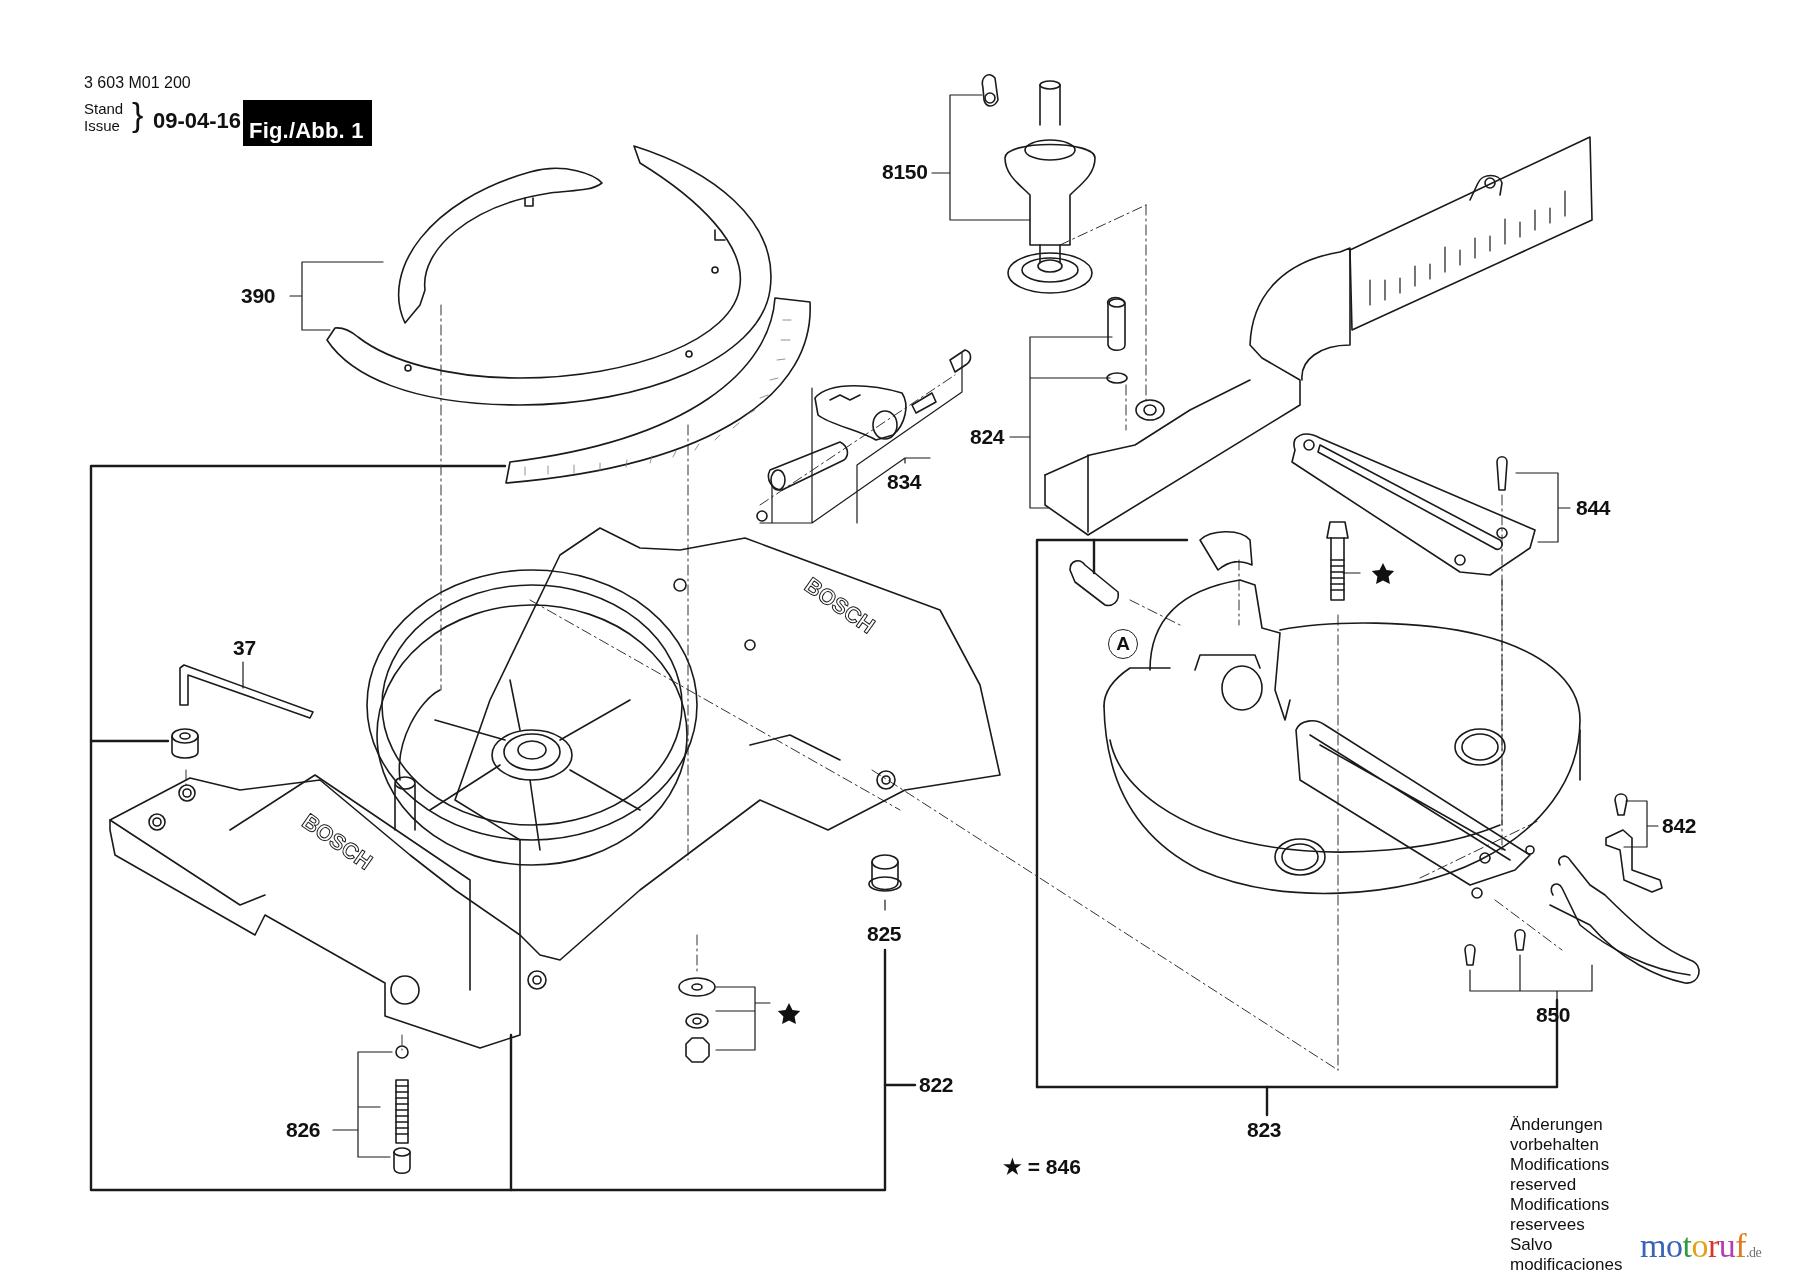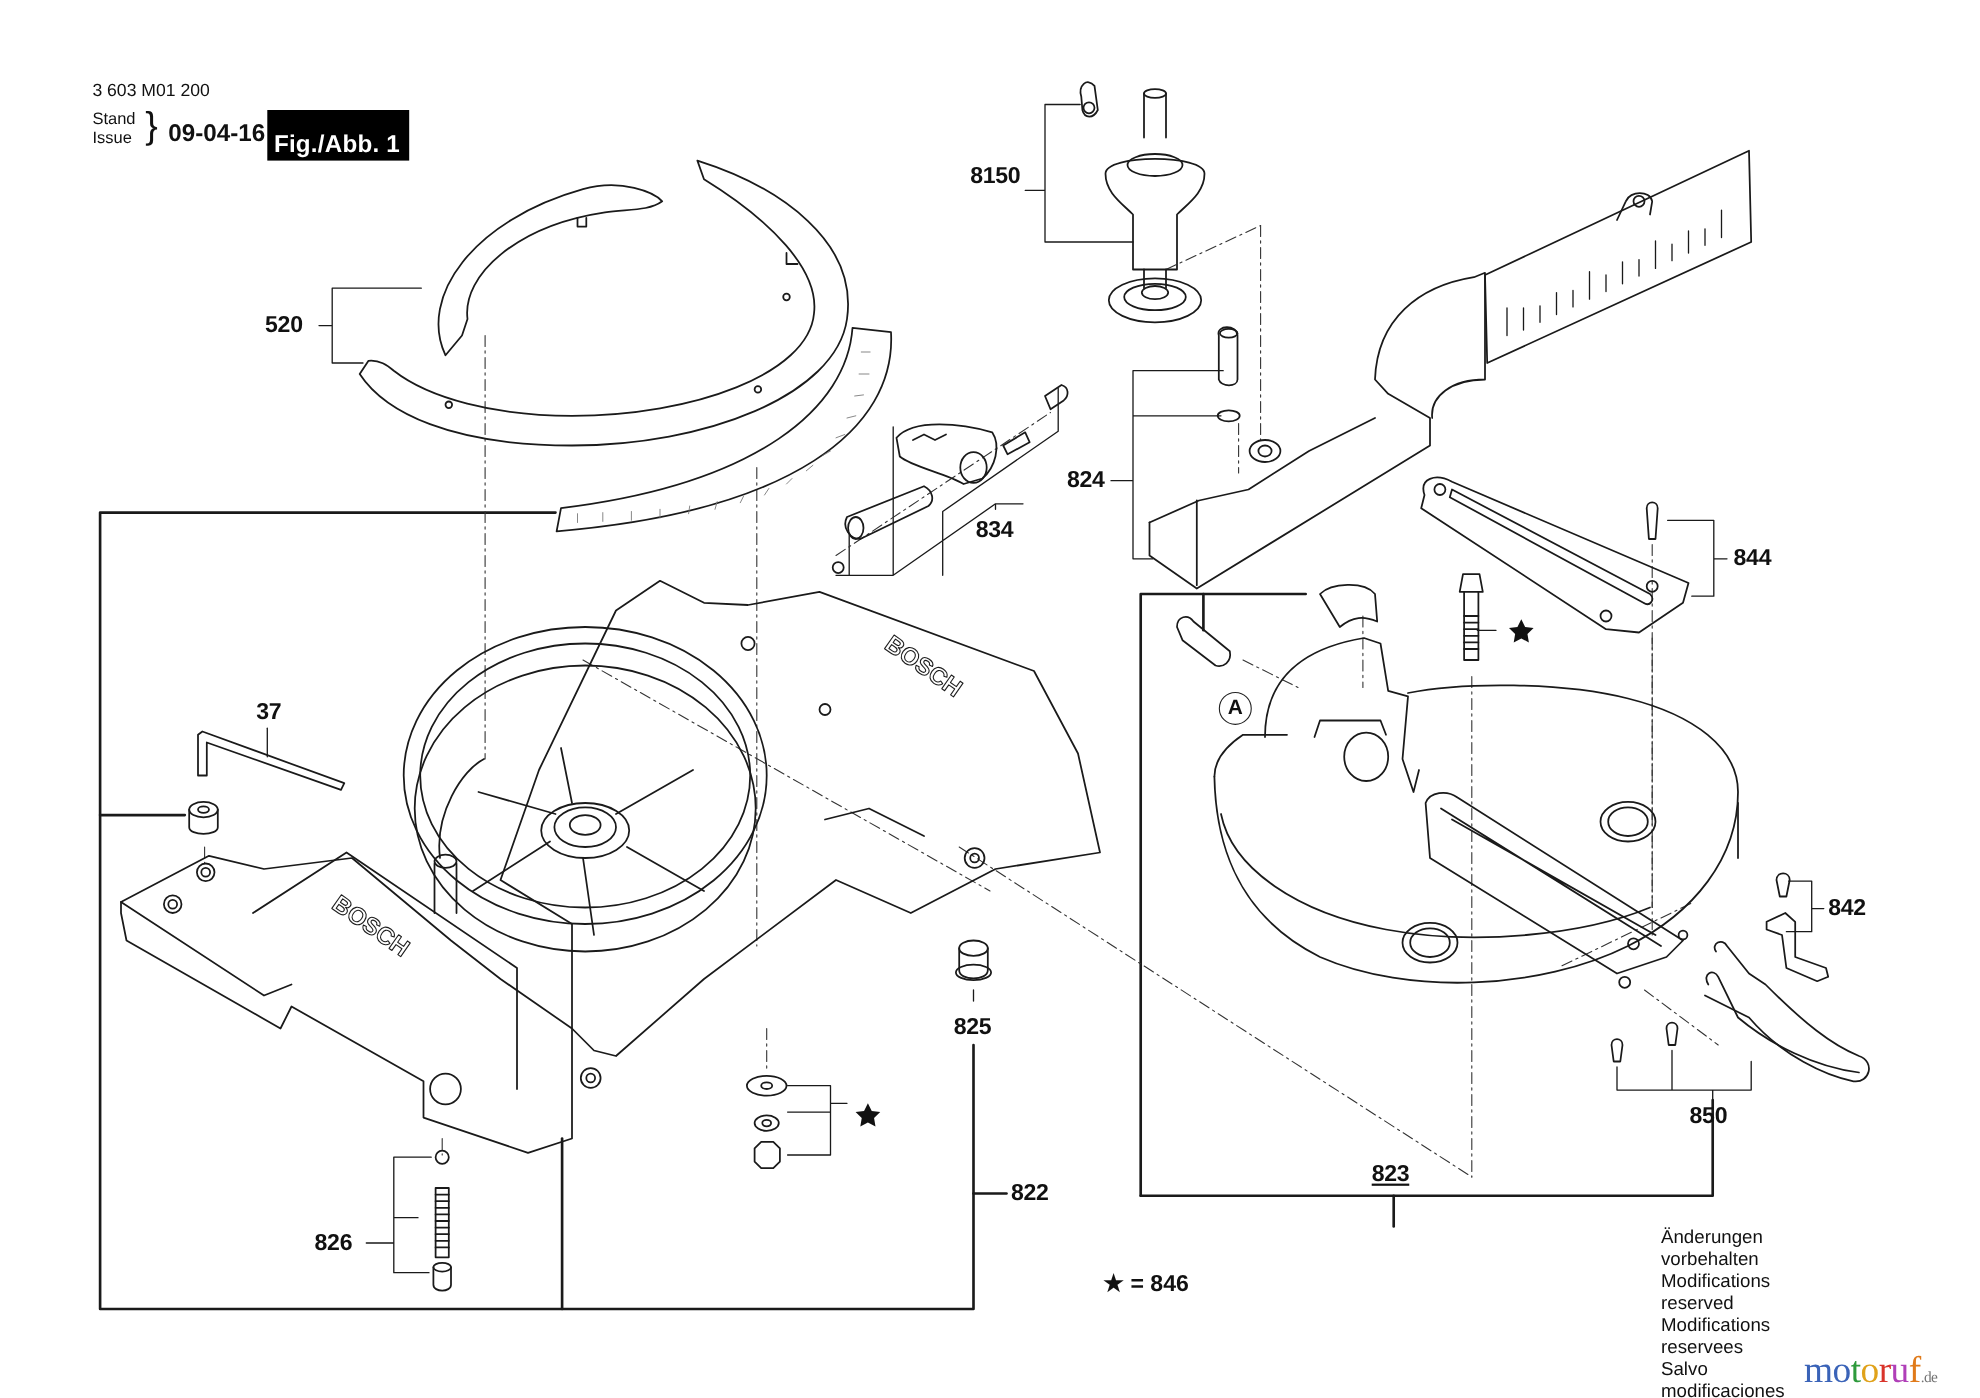--- a/index.html
+++ b/index.html
@@ -264,32 +264,32 @@
     </g>
 
     <g fill="#111" stroke="none">
       <path d="M 789 1003 l 3.5 7 l 7.7 1 l -5.6 5.4 l 1.3 7.6 l -6.9 -3.6 l -6.9 3.6 l 1.3 -7.6 l -5.6 -5.4 l 7.7 -1 Z"></path>
       <path d="M 1383 563 l 3.5 7 l 7.7 1 l -5.6 5.4 l 1.3 7.6 l -6.9 -3.6 l -6.9 3.6 l 1.3 -7.6 l -5.6 -5.4 l 7.7 -1 Z"></path>
     </g>
   </svg>
 
   <div class="callout-A">A</div>
 
-  <div class="lbl" style="left:241px; top:284px;">520</div>
-  <div class="lbl" style="left:882px; top:148px;">8150</div>
+  <div class="lbl" style="left:241px; top:284px;">390</div>
+  <div class="lbl" style="left:882px; top:160px;">8150</div>
   <div class="lbl" style="left:970px; top:425px;">824</div>
   <div class="lbl" style="left:887px; top:470px;">834</div>
   <div class="lbl" style="left:1576px; top:496px;">844</div>
   <div class="lbl" style="left:233px; top:636px;">37</div>
   <div class="lbl" style="left:1662px; top:814px;">842</div>
   <div class="lbl" style="left:867px; top:922px;">825</div>
   <div class="lbl" style="left:1536px; top:1003px;">850</div>
   <div class="lbl" style="left:919px; top:1073px;">822</div>
   <div class="lbl" style="left:286px; top:1118px;">826</div>
-  <div class="lbl" style="left:1247px; top:1056px;text-decoration:underline;">823</div>
+  <div class="lbl" style="left:1247px; top:1118px;">823</div>
 
   <div class="legend">
     <span>★</span>
     <span>= 846</span>
   </div>
 
   <div class="note">
     <div>Änderungen vorbehalten</div>
     <div>Modifications reserved</div>
     <div>Modifications reservees</div>

